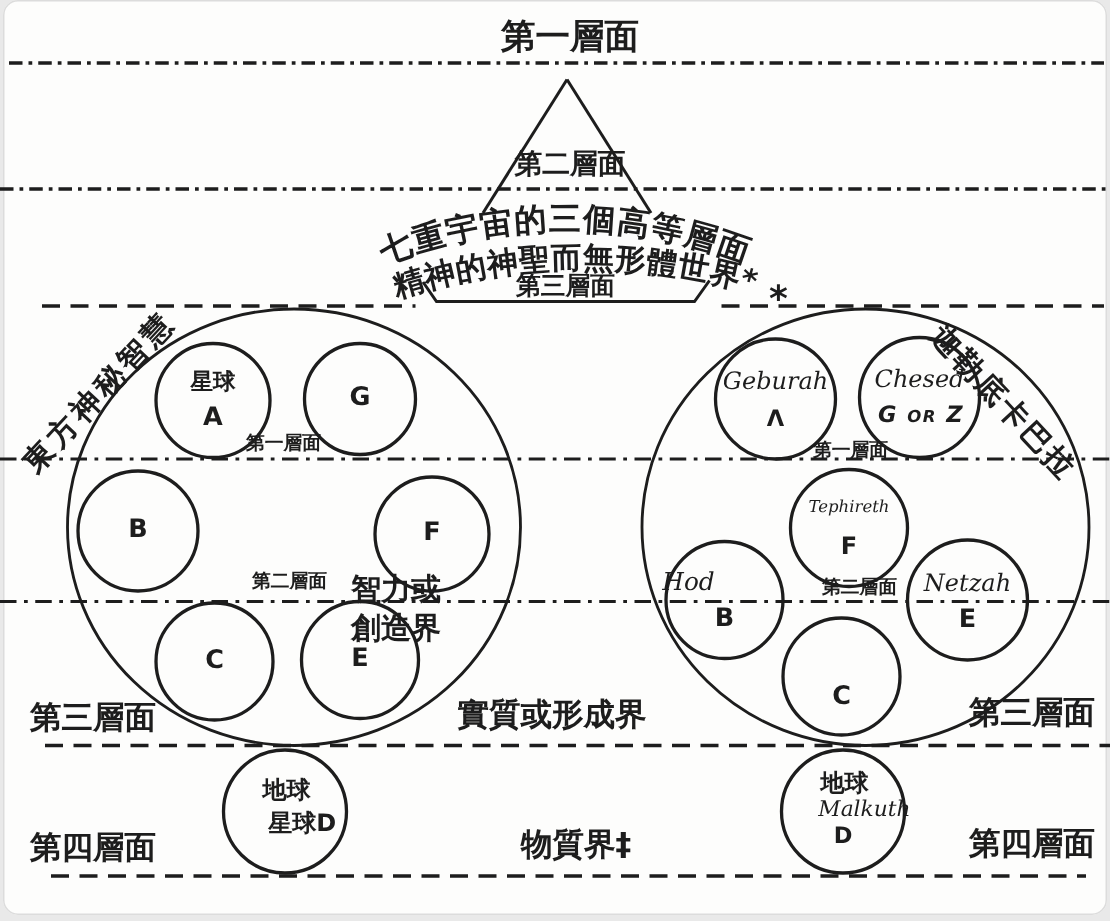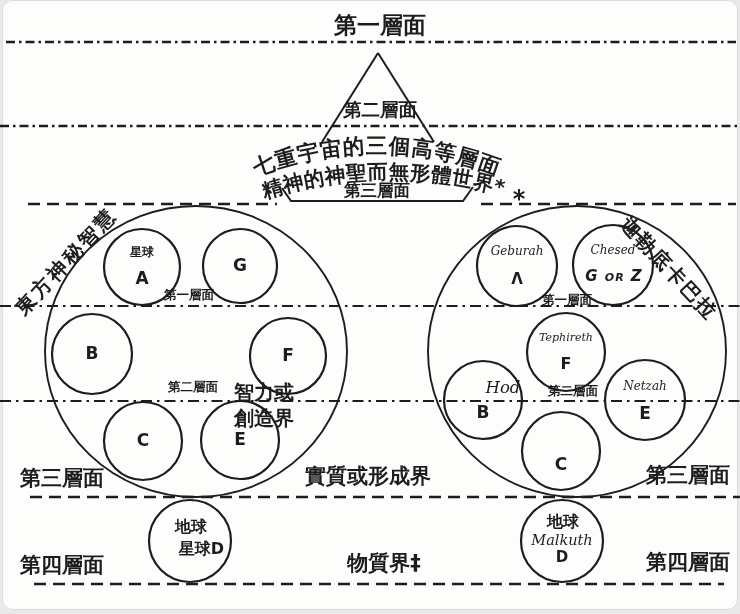--- a/index.html
+++ b/index.html
@@ -22,21 +22,21 @@
   .lbl{position:absolute;text-align:center;line-height:1.12;white-space:nowrap;}
   .cjk{font-weight:600;}
   .s23{font-size:23px;}
   .s21{font-size:21px;}
   .s20{font-size:20px;}
   .s18{font-size:18.5px;}
   .s16{font-size:16.5px;}
   .s12{font-size:12.5px;font-weight:700;}
   .letter{font-family:"DejaVu Sans",sans-serif;font-weight:700;font-size:17px;}
   .letter-sm{font-size:15px;}
-  .seph{font-family:"DejaVu Serif",serif;font-style:italic;font-weight:500;font-size:12px;}
+  .seph{font-family:"DejaVu Serif",serif;font-style:italic;font-weight:500;font-size:16px;}
   .smallcaps{font-variant:small-caps;letter-spacing:1px;font-style:italic;}
   .rot-l{transform:rotate(-47deg);letter-spacing:3px;}
   .rot-r{transform:rotate(47deg);letter-spacing:2px;}
   .mark{font-weight:700;font-size:24px;}
 </style>
 </head>
 <body>
 
 <div class="stage">
   <div class="paper"></div>
@@ -100,37 +100,37 @@
   <div class="lbl cjk s21" style="left:12px;top:467px;width:100px;">第三層面</div>
   <div class="lbl cjk s21" style="left:638px;top:464px;width:100px;">第三層面</div>
   <div class="lbl cjk s21" style="left:12px;top:554px;width:100px;">第四層面</div>
   <div class="lbl cjk s21" style="left:638px;top:551px;width:100px;">第四層面</div>
 
   <div class="lbl cjk s12" style="left:149px;top:288px;width:80px;">第一層面</div>
   <div class="lbl cjk s12" style="left:153px;top:380px;width:80px;">第二層面</div>
   <div class="lbl cjk s12" style="left:527px;top:293px;width:80px;">第一層面</div>
   <div class="lbl cjk s12" style="left:533px;top:384px;width:80px;">第二層面</div>
 
-  <div class="lbl cjk" style="left:107px;top:246px;width:70px;font-size:12px;">星球</div>
+  <div class="lbl cjk" style="left:107px;top:246px;width:70px;font-size:15px;">星球</div>
   <div class="lbl letter" style="left:122px;top:269px;width:40px;">A</div>
   <div class="lbl letter" style="left:220px;top:256px;width:40px;">G</div>
   <div class="lbl letter" style="left:72px;top:344px;width:40px;">B</div>
   <div class="lbl letter" style="left:268px;top:346px;width:40px;">F</div>
   <div class="lbl letter" style="left:123px;top:431px;width:40px;">C</div>
   <div class="lbl letter" style="left:220px;top:430px;width:40px;">E</div>
   <div class="lbl cjk" style="left:156px;top:518px;width:70px;font-size:16px;">地球</div>
   <div class="lbl cjk" style="left:150px;top:540px;width:103px;font-size:16px;">星球D</div>
 
   <div class="lbl seph" style="left:472px;top:245px;width:90px;">Geburah</div>
   <div class="lbl letter letter-sm" style="left:497px;top:271px;width:40px;">Ʌ</div>
   <div class="lbl seph" style="left:568px;top:244px;width:90px;">Chesed</div>
   <div class="lbl letter letter-sm smallcaps" style="left:574px;top:268px;width:80px;">G or Z</div>
   <div class="lbl seph" style="left:516px;top:332px;width:100px;font-size:11px;">Tephireth</div>
   <div class="lbl letter" style="left:546px;top:355px;width:40px;font-size:16px;">F</div>
-  <div class="lbl seph" style="left:463px;top:379px;width:80px;font-size:16.5px;text-align:center;">Hod</div>
+  <div class="lbl seph" style="left:419px;top:379px;width:80px;font-size:16.5px;text-align:center;">Hod</div>
   <div class="lbl letter" style="left:463px;top:403px;width:40px;">B</div>
   <div class="lbl seph" style="left:600px;top:380px;width:90px;">Netzah</div>
   <div class="lbl letter" style="left:625px;top:404px;width:40px;">E</div>
   <div class="lbl letter" style="left:541px;top:455px;width:40px;">C</div>
   <div class="lbl cjk" style="left:528px;top:513px;width:70px;font-size:16px;">地球</div>
-  <div class="lbl seph" style="left:517px;top:532px;width:90px;font-size:14.5px;">Malkuth</div>
+  <div class="lbl seph" style="left:517px;top:532px;width:90px;font-size:14.5px;text-align:right;">Malkuth</div>
   <div class="lbl letter letter-sm" style="left:542px;top:549px;width:40px;">D</div>
 </div>
 
 </body></html>

